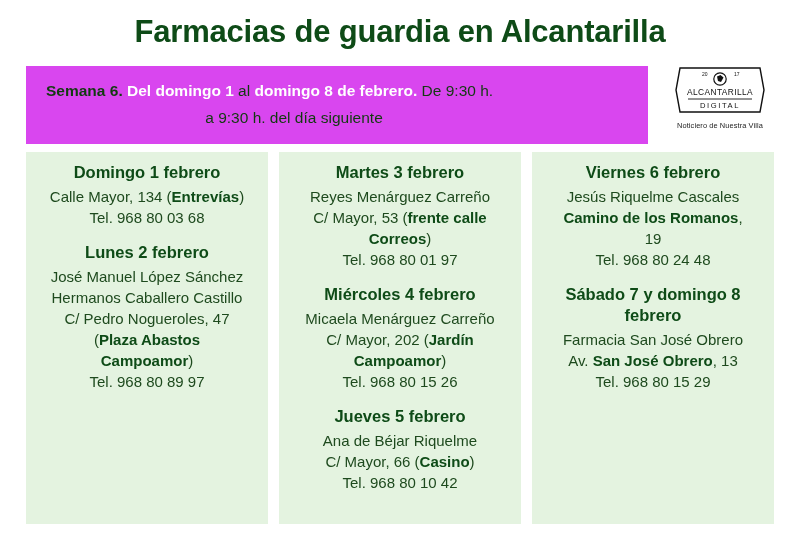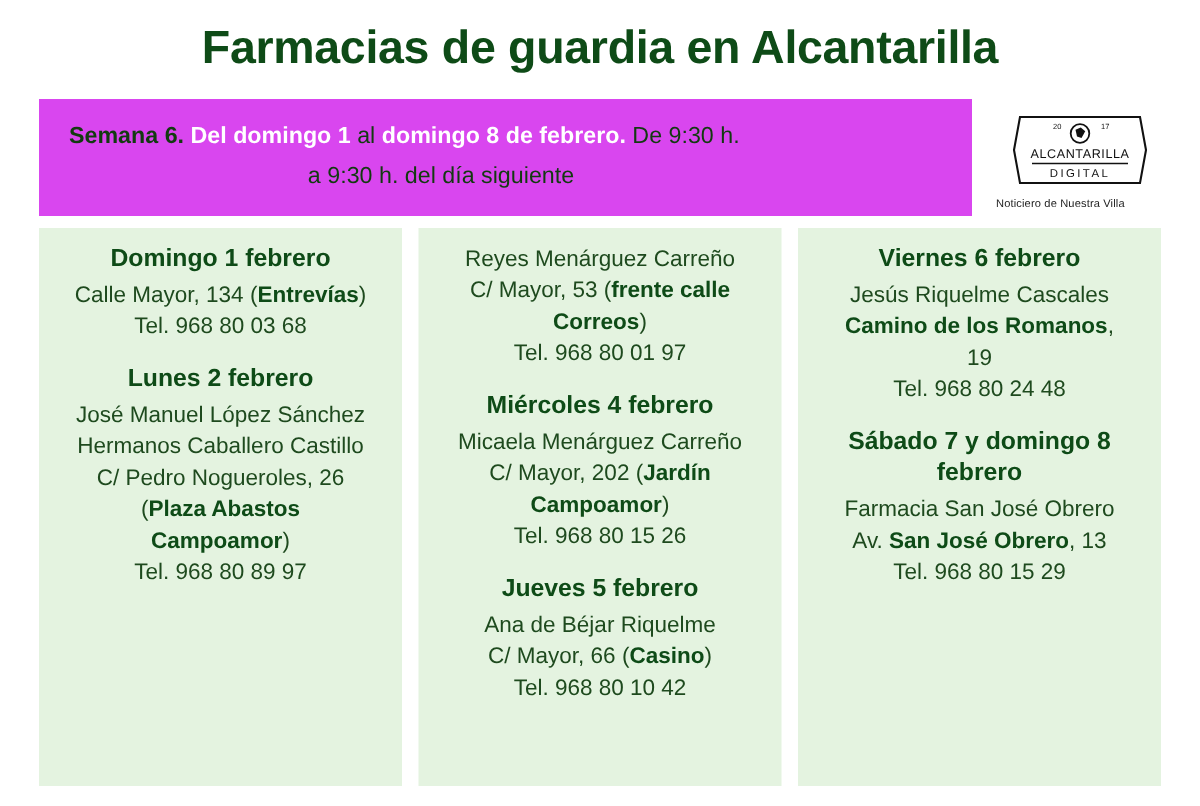--- a/index.html
+++ b/index.html
@@ -51,23 +51,24 @@
   .banner .l1 { text-align: left; padding-left: 6px; }
   .banner .l2 { text-align: center; padding-right: 86px; }
   .banner .wk { font-weight: bold; color: #123b10; }
   .banner .hl { font-weight: bold; color: #ffffff; }
   .banner .plain { font-weight: normal; color: #123b10; }
 
   
   .logo {
     position: absolute;
     left: 664px;
-    top: 72px;
+    top: 62px;
     width: 112px;
     height: 86px;
+    text-align: center;
   }
   .logo .badge {
     position: relative;
     width: 96px;
     height: 56px;
     margin: 0 auto;
   }
   .logo .badge svg { display: block; }
   .logo .tagline {
     font-size: 7.4px;
@@ -150,28 +151,29 @@
     <div class="col c1">
         <div class="entry">
           <div class="day">Domingo 1 febrero</div>
           <div class="ln"><span>Calle Mayor, 134 (</span><b>Entrevías</b><span>)</span></div>
           <div class="ln"><span>Tel. 968 80 03 68</span></div>
         </div>
         <div class="entry">
           <div class="day">Lunes 2 febrero</div>
           <div class="ln"><span>José Manuel López Sánchez</span></div>
           <div class="ln"><span>Hermanos Caballero Castillo</span></div>
-          <div class="ln"><span>C/ Pedro Nogueroles, 26</span></div>
+          <div class="ln"><span>C/ Pedro Nogueroles, 47</span></div>
           <div class="ln"><span>(</span><b>Plaza Abastos</b></div>
           <div class="ln"><b>Campoamor</b><span>)</span></div>
           <div class="ln"><span>Tel. 968 80 89 97</span></div>
         </div>
       </div>
     <div class="col c2">
         <div class="entry">
+          <div class="day">Martes 3 febrero</div>
           <div class="ln"><span>Reyes Menárguez Carreño</span></div>
           <div class="ln"><span>C/ Mayor, 53 (</span><b>frente calle</b></div>
           <div class="ln"><b>Correos</b><span>)</span></div>
           <div class="ln"><span>Tel. 968 80 01 97</span></div>
         </div>
         <div class="entry">
           <div class="day">Miércoles 4 febrero</div>
           <div class="ln"><span>Micaela Menárguez Carreño</span></div>
           <div class="ln"><span>C/ Mayor, 202 (</span><b>Jardín</b></div>
           <div class="ln"><b>Campoamor</b><span>)</span></div>

